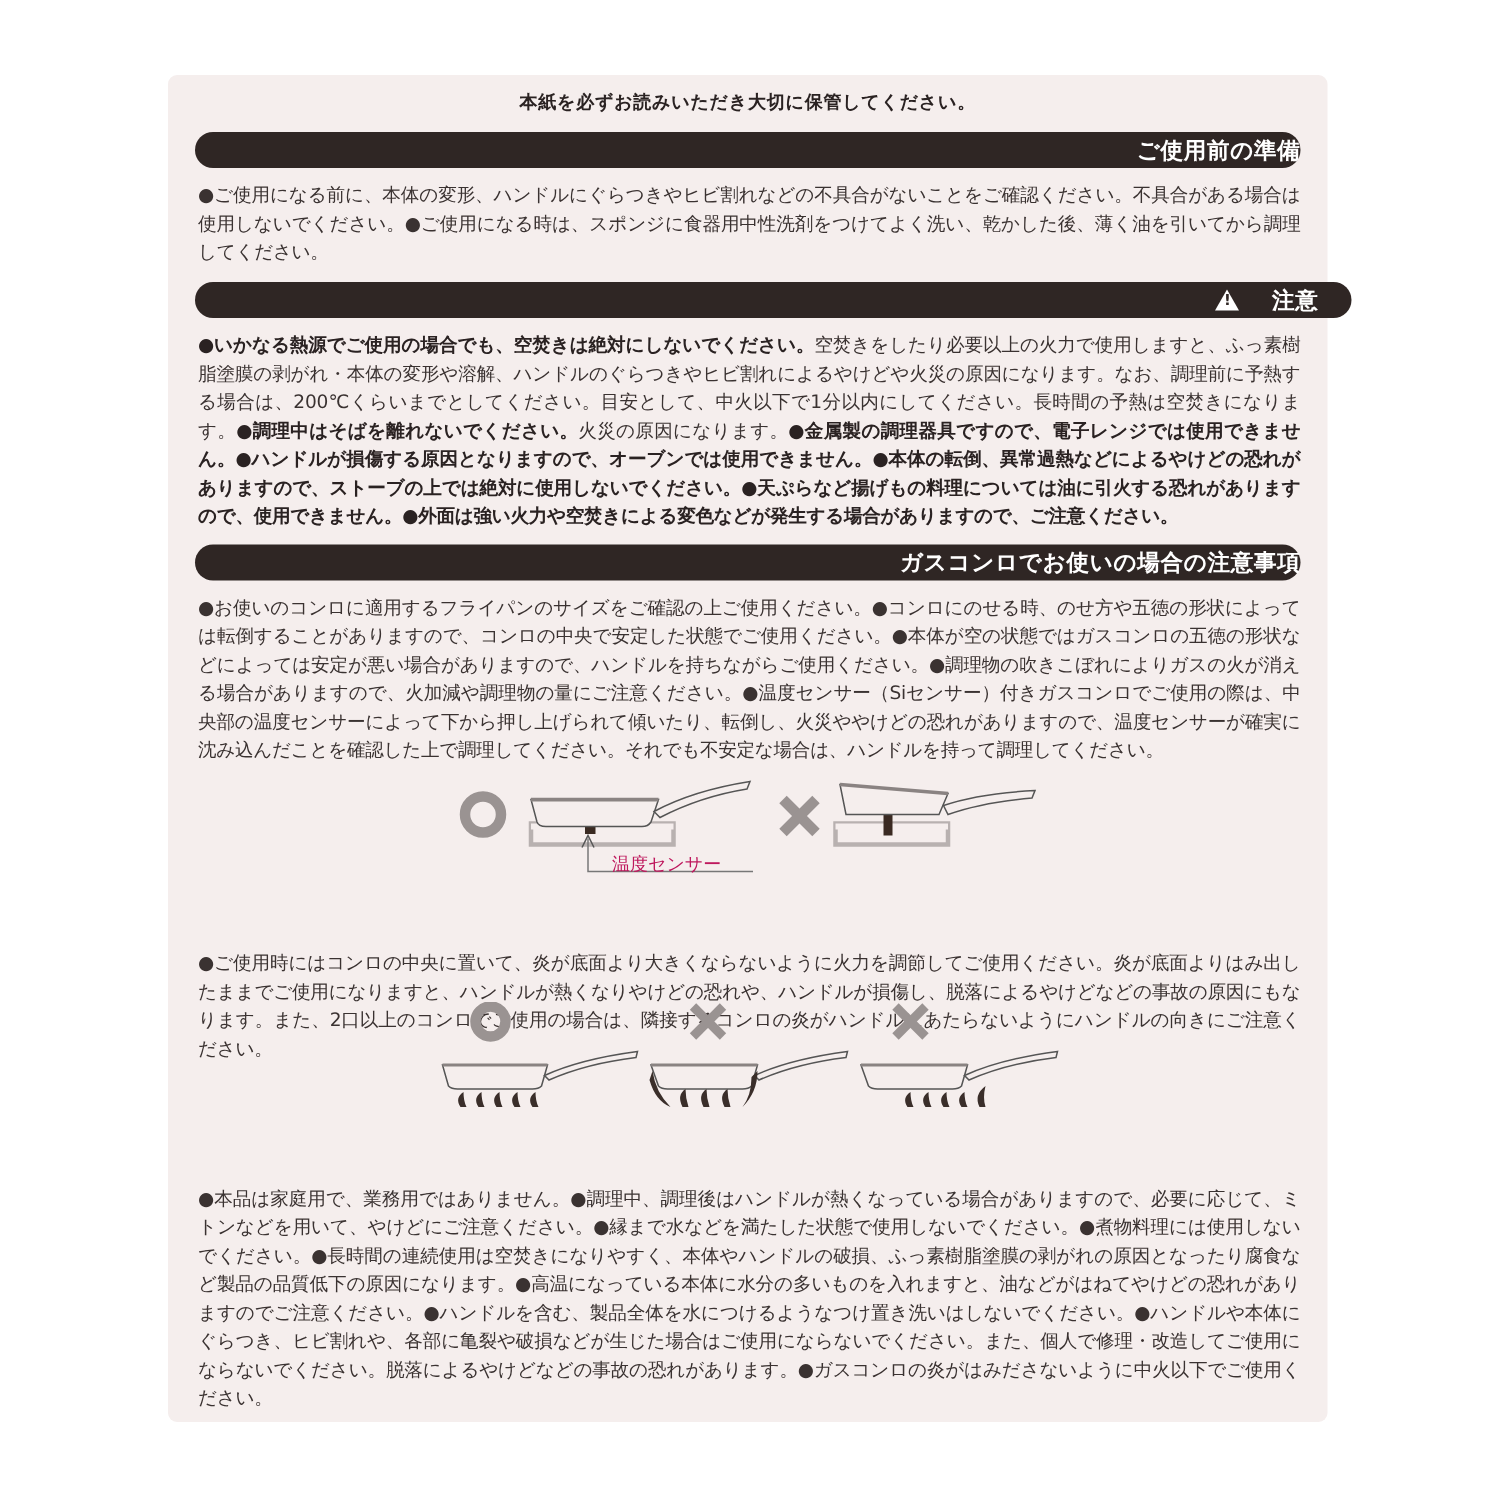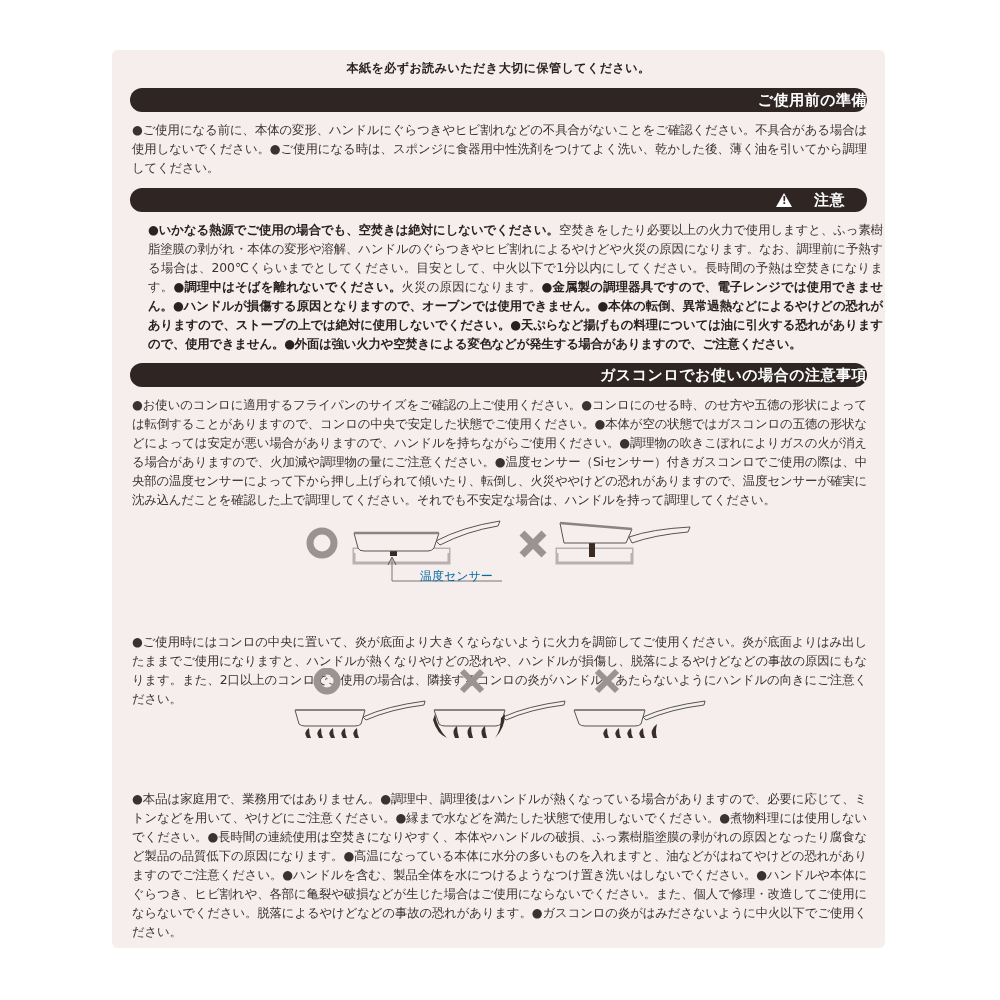--- a/index.html
+++ b/index.html
@@ -35,41 +35,41 @@
     }
     .bar .gap { display: inline-block; width: 22px; }
     .para {
       position: absolute; left: 20px; width: 735px;
       font-size: 12.4px; line-height: 19px; color: #3a3231;
       text-align: justify; letter-spacing: -0.2px;
     }
     .para b { font-weight: bold; color: #2a2222; }
     .diagram { position: absolute; }
     .label-sensor {
-      position: absolute; font-size: 12px; color: #0369a1; margin-left: 12px;
+      position: absolute; font-size: 12px; color: #be185d;
     }
   </style>
 </head>
 <body>
 
 <div class="card">
 
   <div class="title">本紙を必ずお読みいただき大切に保管してください。</div>
 
   <div class="bar" style="top:38px;">
     <span>ご使用前の準備</span>
   </div>
   <div class="para" style="top:70px;">●ご使用になる前に、本体の変形、ハンドルにぐらつきやヒビ割れなどの不具合がないことをご確認ください。不具合がある場合は使用しないでください。●ご使用になる時は、スポンジに食器用中性洗剤をつけてよく洗い、乾かした後、薄く油を引いてから調理してください。</div>
 
-  <div class="bar" style="top:138px;">
+  <div class="bar" style="top:138px;padding-left:34px;">
     <span class="warn"></span>
     <span>注意</span>
     <span class="gap"></span>
   </div>
-  <div class="para" style="top:170px;margin-left:16px;">
+  <div class="para" style="top:170px;">
     <b>●いかなる熱源でご使用の場合でも、空焚きは絶対にしないでください。</b><span>空焚きをしたり必要以上の火力で使用しますと、ふっ素樹脂塗膜の剥がれ・本体の変形や溶解、ハンドルのぐらつきやヒビ割れによるやけどや火災の原因になります。なお、調理前に予熱する場合は、200℃くらいまでとしてください。目安として、中火以下で1分以内にしてください。長時間の予熱は空焚きになります。</span><b>●調理中はそばを離れないでください。</b><span>火災の原因になります。</span><b>●金属製の調理器具ですので、電子レンジでは使用できません。</b><b>●ハンドルが損傷する原因となりますので、オーブンでは使用できません。</b><b>●本体の転倒、異常過熱などによるやけどの恐れがありますので、ストーブの上では絶対に使用しないでください。</b><b>●天ぷらなど揚げもの料理については油に引火する恐れがありますので、使用できません。</b><b>●外面は強い火力や空焚きによる変色などが発生する場合がありますので、ご注意ください。</b>
   </div>
 
   <div class="bar" style="top:313px;">
     <span>ガスコンロでお使いの場合の注意事項</span>
   </div>
   <div class="para" style="top:345px;">●お使いのコンロに適用するフライパンのサイズをご確認の上ご使用ください。●コンロにのせる時、のせ方や五徳の形状によっては転倒することがありますので、コンロの中央で安定した状態でご使用ください。●本体が空の状態ではガスコンロの五徳の形状などによっては安定が悪い場合がありますので、ハンドルを持ちながらご使用ください。●調理物の吹きこぼれによりガスの火が消える場合がありますので、火加減や調理物の量にご注意ください。●温度センサー（Siセンサー）付きガスコンロでご使用の際は、中央部の温度センサーによって下から押し上げられて傾いたり、転倒し、火災ややけどの恐れがありますので、温度センサーが確実に沈み込んだことを確認した上で調理してください。それでも不安定な場合は、ハンドルを持って調理してください。</div>
 
   <svg class="diagram" style="left:190px; top:465px;" width="400" height="80" viewBox="0 0 400 80">
     <g>

